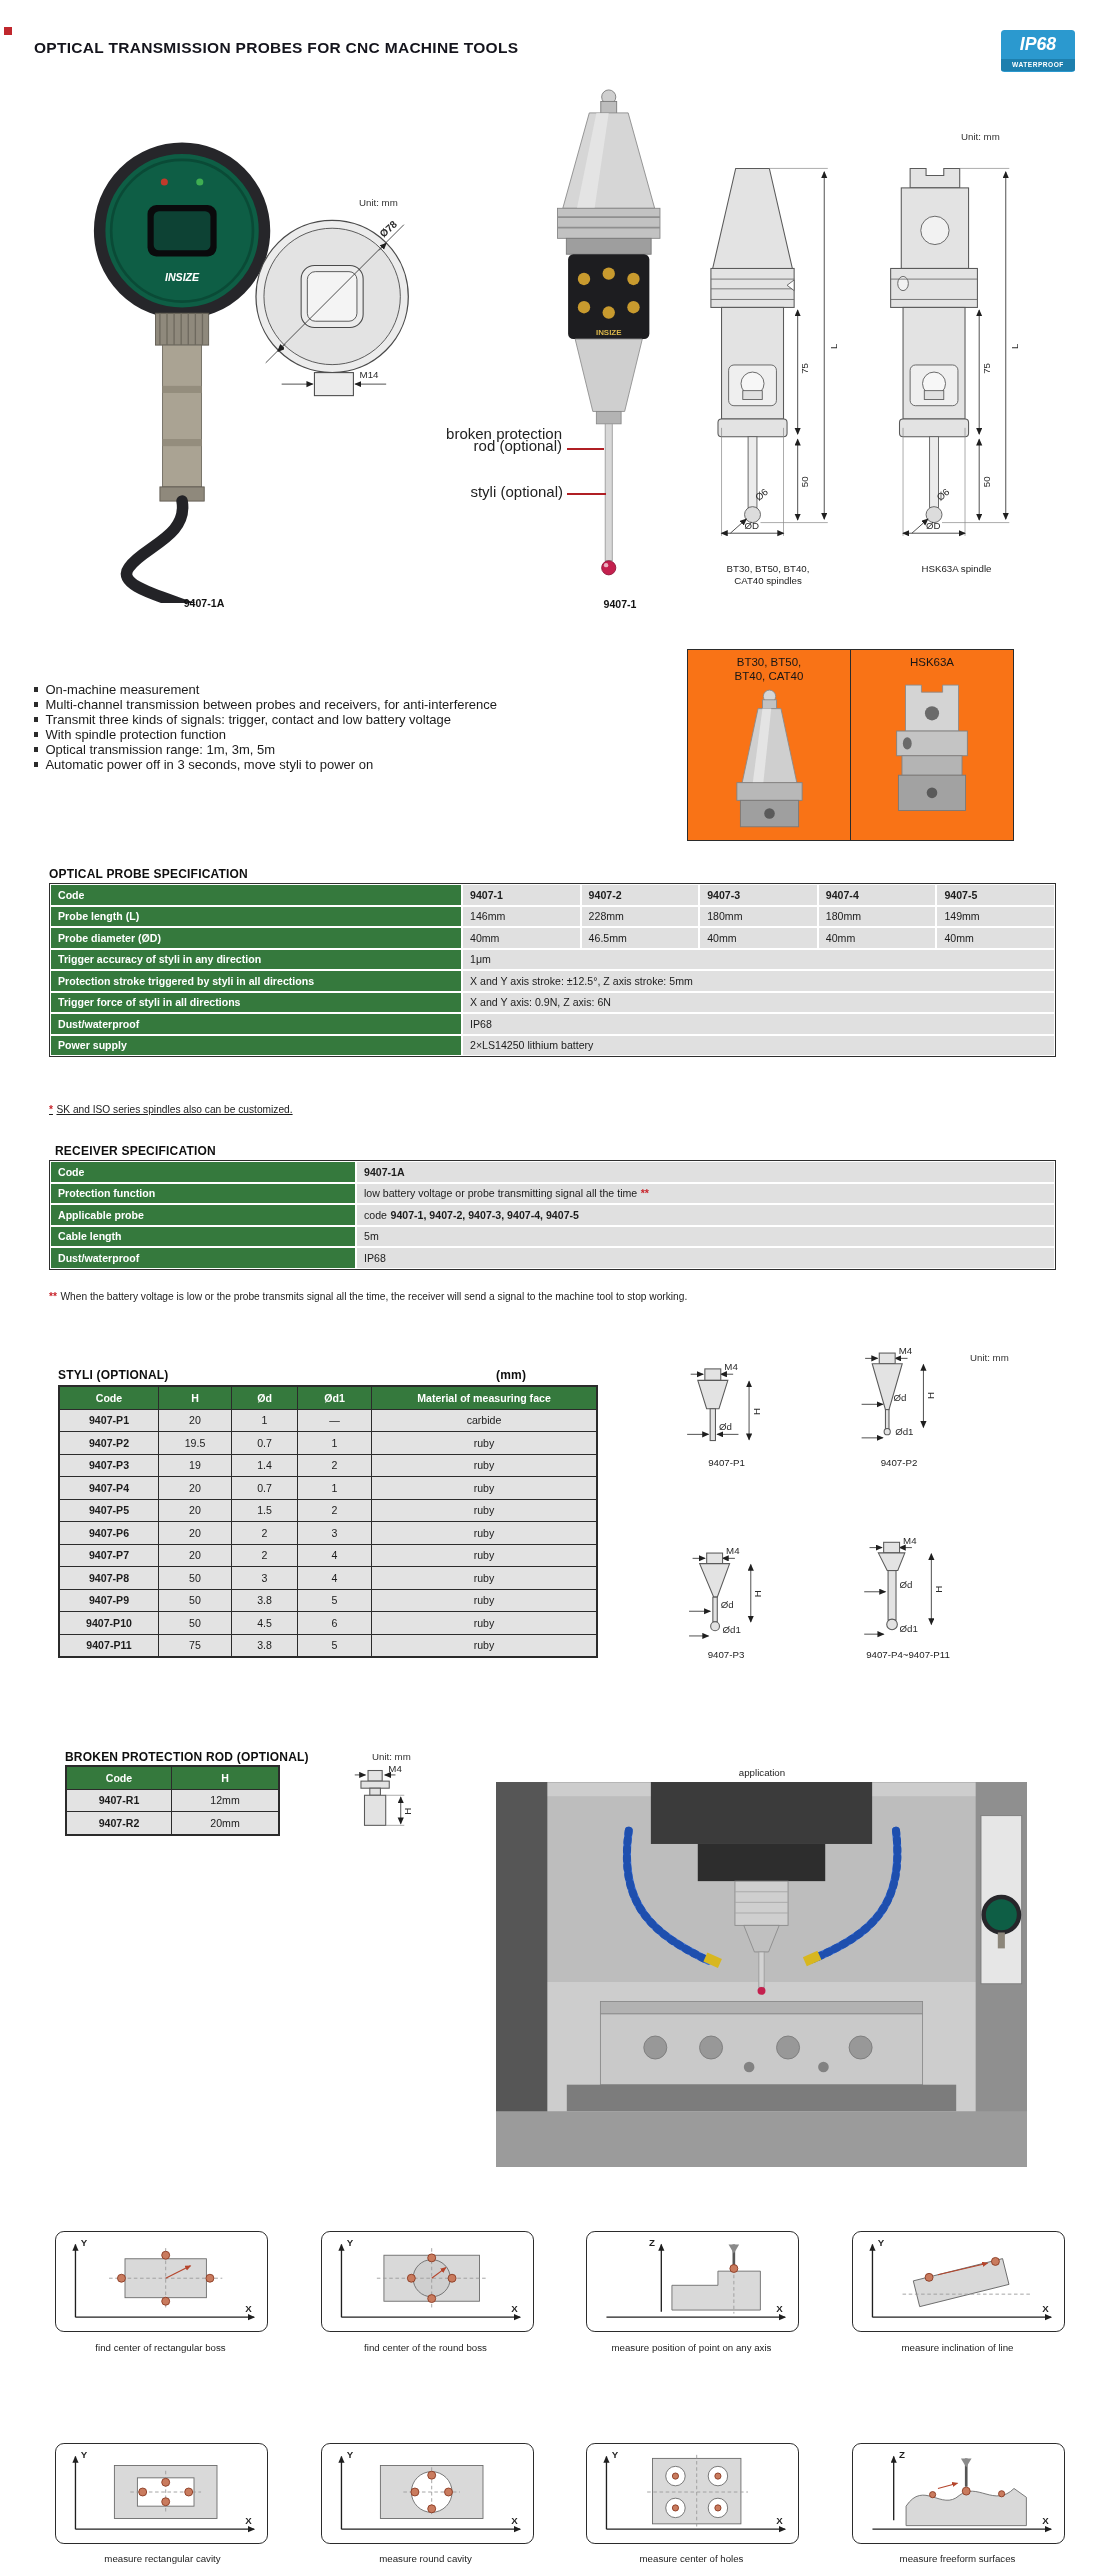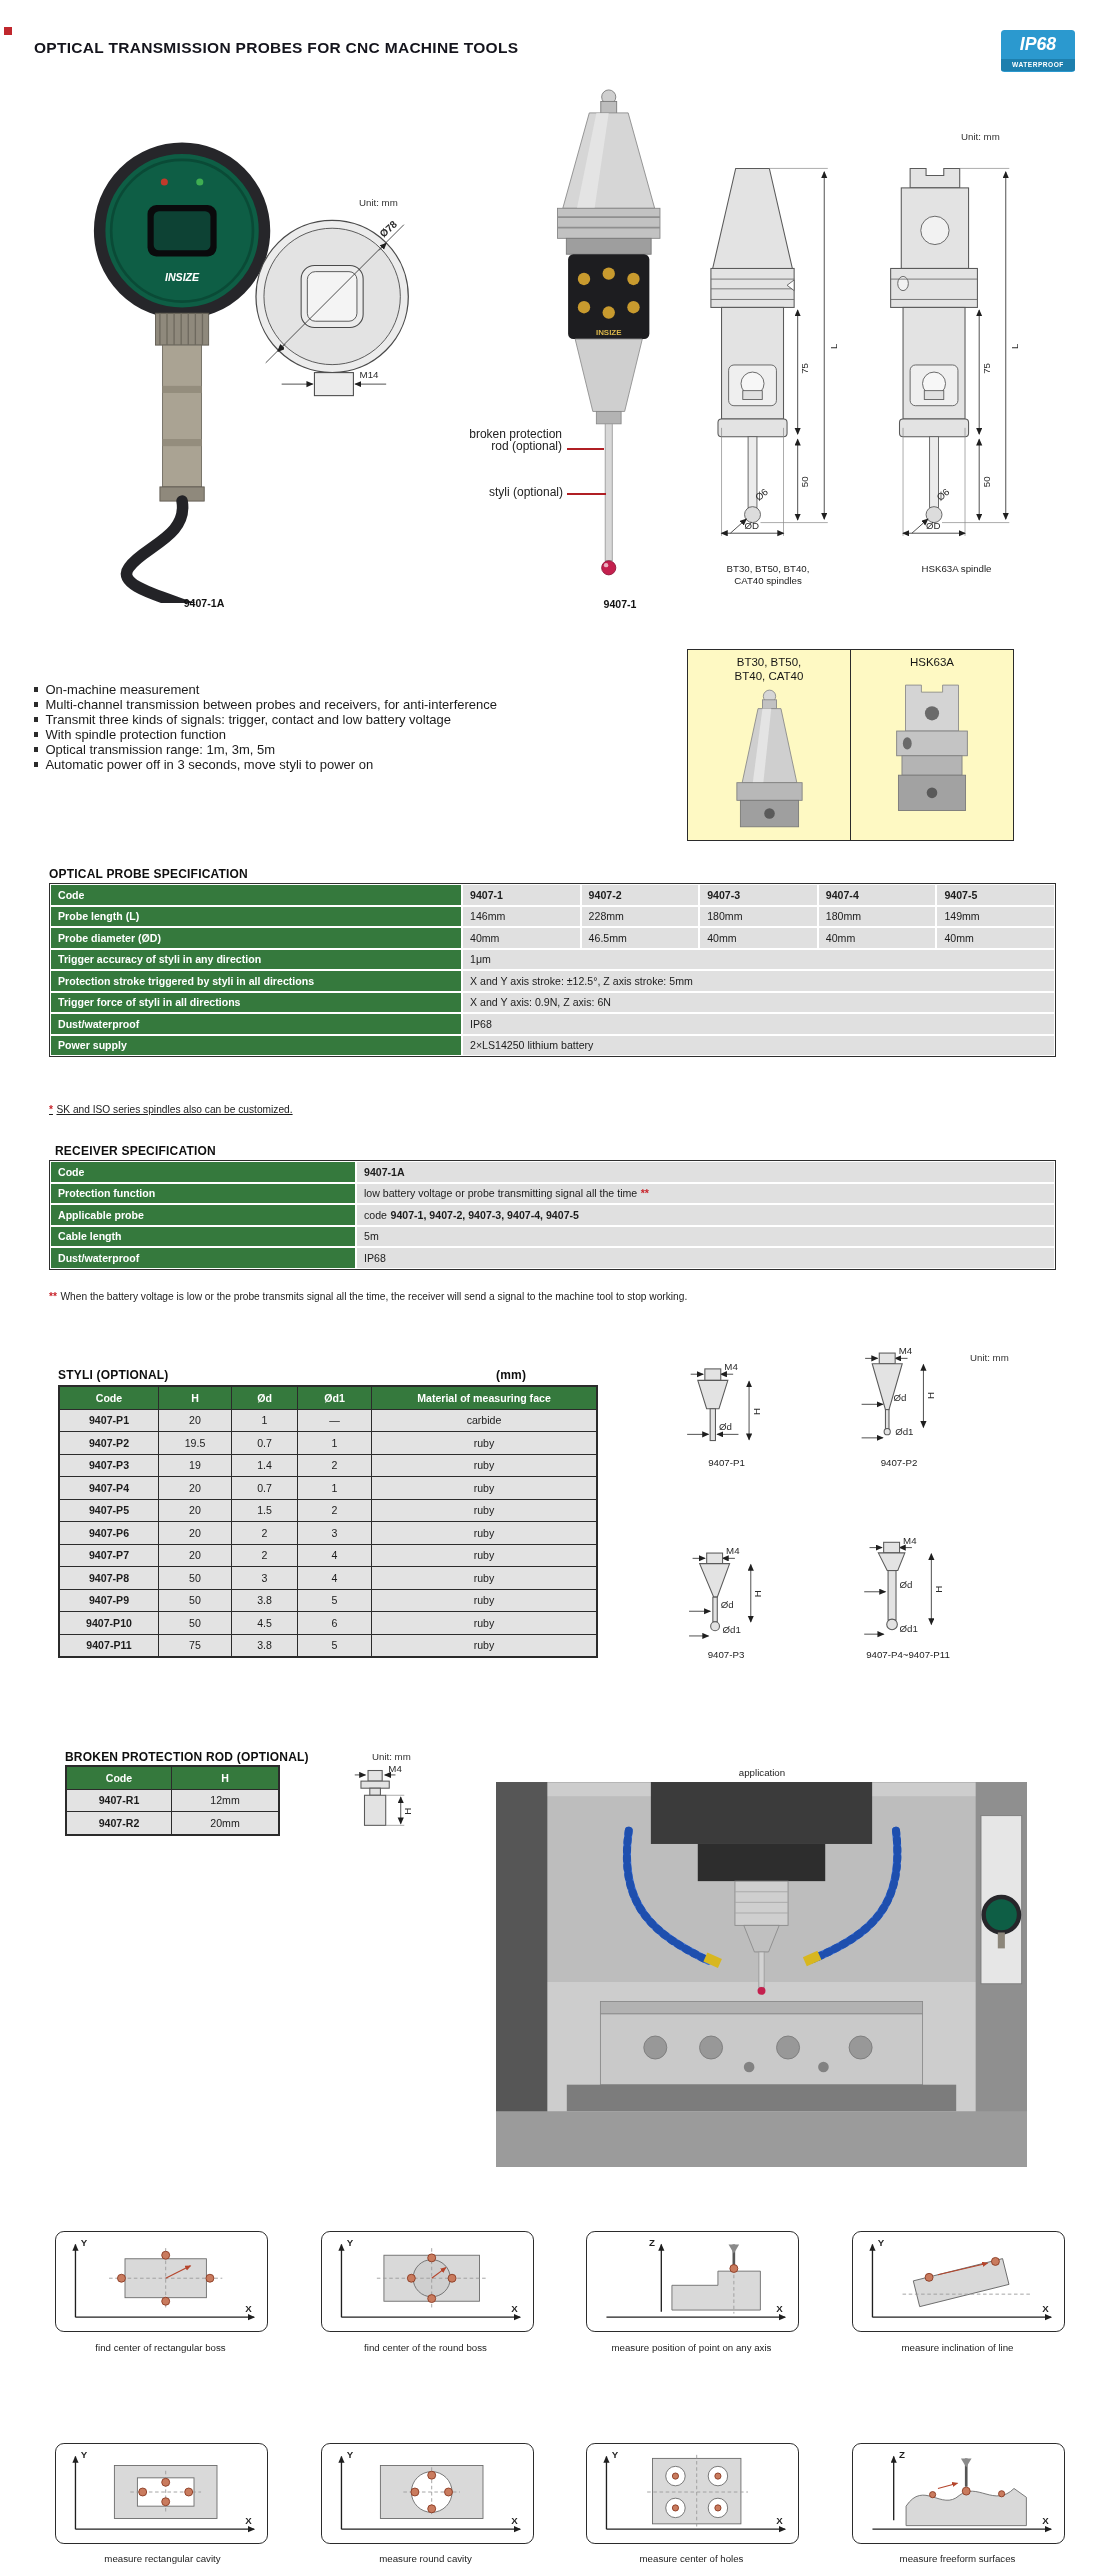--- a/index.html
+++ b/index.html
@@ -9,39 +9,39 @@
   svg{font-family:"Liberation Sans",sans-serif;display:block;}
   .doc-title{font-size:15.5px;font-weight:bold;letter-spacing:0.3px;color:#14141c;}
   .sec-title{font-size:12px;font-weight:bold;color:#0e0e0e;letter-spacing:0.2px;}
   .badge{width:74px;height:42px;background:#2b99cf;border-radius:3.5px;color:#fff;text-align:center;overflow:hidden;}
   .badge .l1{font-size:17.7px;font-weight:bold;font-style:italic;line-height:29px;}
   .badge .l2{font-size:6.6px;font-weight:bold;background:#1d7fae;line-height:11.5px;letter-spacing:0.5px;}
   .redmark{background:#c0272d;}
   .caption{font-size:9.7px;color:#222;text-align:center;line-height:12.4px;}
   .bcap{font-size:10.6px;font-weight:bold;color:#111;text-align:center;}
   .unit{font-size:9.7px;color:#333;}
-  .annot{font-size:12px;color:#222;line-height:12.4px;}
+  .annot{font-size:15px;color:#222;line-height:12.4px;}
   .leader{height:1.8px;background:#b01f24;}
   .feat{display:flex;gap:7px;font-size:13px;color:#1b1b1b;line-height:15px;}
   .feat .sq{width:4.4px;height:4.4px;background:#2b2b2b;margin-top:5.3px;flex:none;}
   .twrap{border:1.8px solid #2e2e2e;background:#fff;}
   table{border-collapse:separate;border-spacing:0;}
   .spec{table-layout:fixed;font-size:10.6px;width:100%;}
   .spec td{border:1.8px solid #fff;height:19.5px;padding:0 7px;vertical-align:middle;}
   .spec td.lbl{background:#35793d;color:#fff;font-weight:bold;}
   .spec td.val{background:#e0e0e0;color:#1c1c1c;}
   .spec td.b{font-weight:bold;}
   .grid{table-layout:fixed;font-size:10.6px;width:100%;border-collapse:collapse;text-align:center;}
   .grid th{background:#35793d;color:#fff;font-weight:bold;border:0.9px solid #2b2b2b;height:19.5px;}
   .grid td{background:#e3e3e3;border:0.9px solid #2b2b2b;height:19.5px;color:#1c1c1c;}
   .grid td.code{font-weight:bold;}
   .fnote{font-size:10.2px;color:#1c1c1c;}
   .red{color:#c8242b;font-weight:bold;}
   .gap{margin-right:3.5px;}
-  .spbox{border:1.8px solid #2b2b2b;display:flex;background:#fef9c3;}
+  .spbox{border:1.8px solid #2b2b2b;display:flex;background:#f97316;}
   .spbox .cell{flex:1;text-align:center;padding-top:5.3px;}
   .spbox .cell+.cell{border-left:1.8px solid #2b2b2b;}
   .spbox .ct{font-size:11.5px;color:#161616;line-height:14px;}
   .ucard{width:211px;height:99px;border:1.8px solid #2b2b2b;border-radius:8.9px;background:#fff;overflow:hidden;}
   .dimtx{font-size:11px;fill:#2b2b2b;}
   .dln{stroke:#3a3a3a;stroke-width:1;}
   .oln{stroke:#5a5a5a;stroke-width:1.2;fill:#e3e3e3;}
 </style>
 </head>
 <body>

